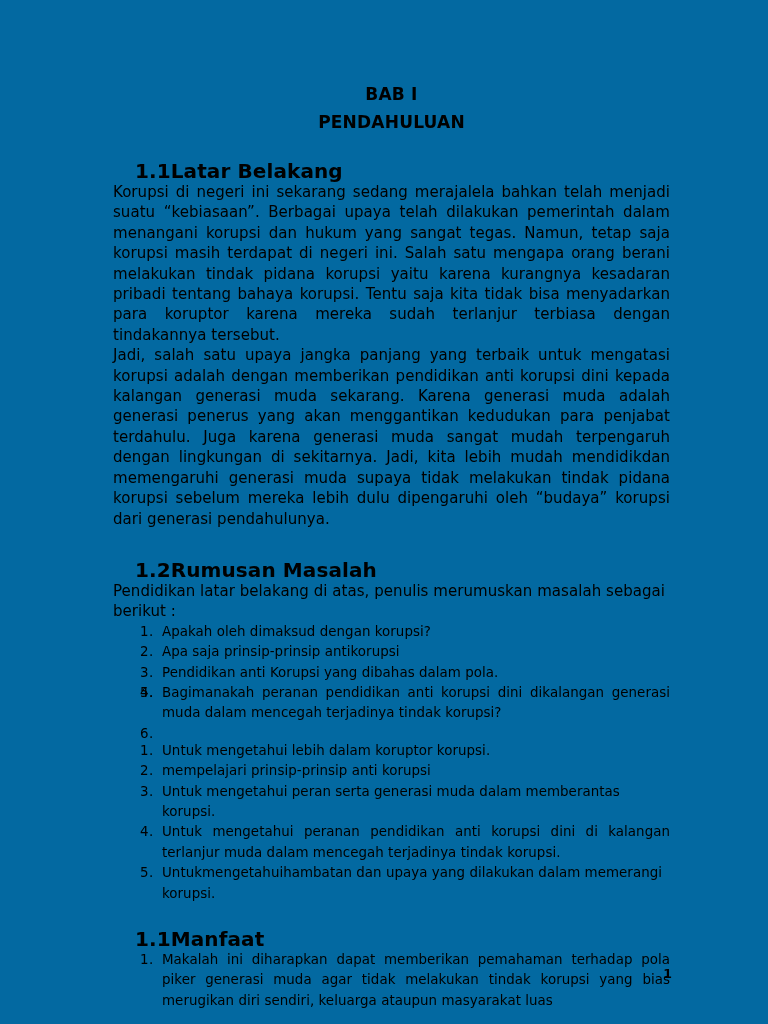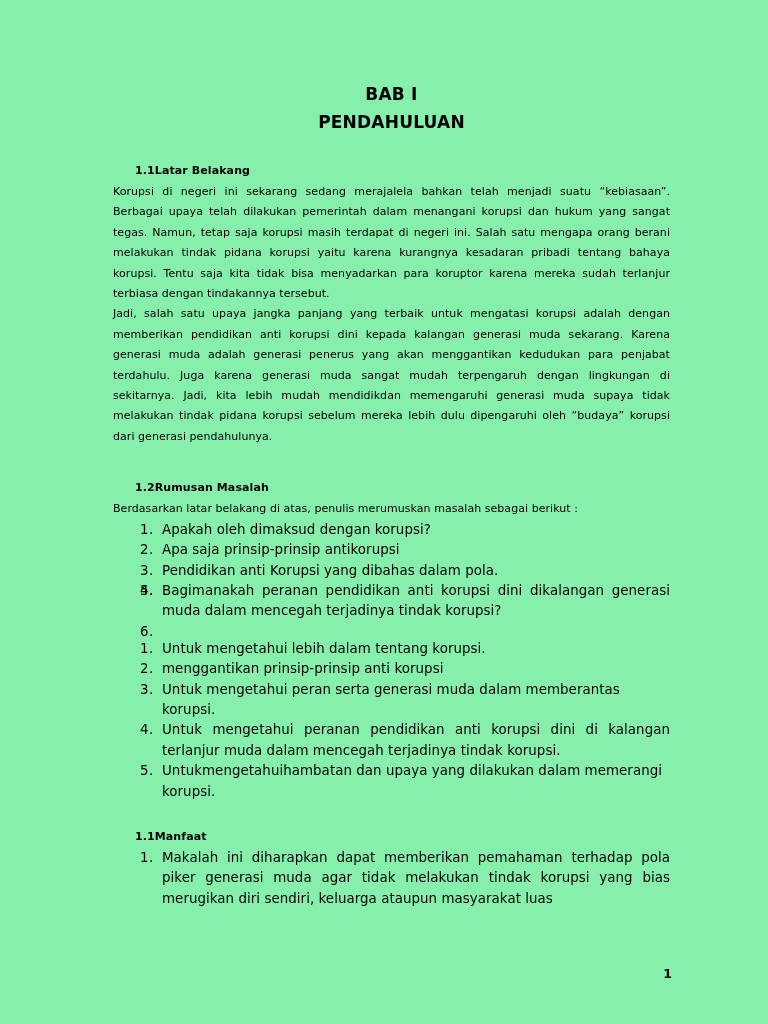--- a/index.html
+++ b/index.html
@@ -9,21 +9,21 @@
     background: #ffffff;
   }
   body {
     font-family: "DejaVu Sans", sans-serif;
     color: #000000;
   }
   .page {
     position: relative;
     width: 768px;
     height: 1024px;
-    background: #86efac;
+    background: #0369a1;
     box-sizing: border-box;
     overflow: hidden;
   }
   .doc-body {
     position: absolute;
     left: 113px;
     top: 80px;
     width: 557px;
   }
   .doc-title {
@@ -32,29 +32,29 @@
     font-size: 17px;
     line-height: 28px;
     letter-spacing: 0.2px;
   }
   .doc-title .line2 {
     display: block;
   }
 
   .heading {
     font-weight: bold;
-    font-size: 11px;
+    font-size: 20px;
     line-height: 22px;
     margin-left: 22px;
     letter-spacing: 0.1px;
     white-space: pre;
   }
 
   .para {
-    font-size: 11px;
+    font-size: 15px;
     line-height: 20.4px;
     text-align: justify;
     text-justify: inter-word;
     margin: 0;
     letter-spacing: 0.05px;
   }
   .para.nojust {
     text-align: left;
   }
 
@@ -110,35 +110,35 @@
 
     <div class="gap-lg"></div>
 
     <div class="heading">1.1Latar Belakang</div>
     <p class="para">Korupsi di negeri ini sekarang sedang merajalela bahkan telah menjadi suatu “kebiasaan”. Berbagai upaya telah dilakukan pemerintah dalam menangani korupsi dan hukum yang sangat tegas. Namun, tetap saja korupsi masih terdapat di negeri ini. Salah satu mengapa orang berani melakukan tindak pidana korupsi yaitu karena kurangnya kesadaran pribadi tentang bahaya korupsi. Tentu saja kita tidak bisa menyadarkan para koruptor karena mereka sudah terlanjur terbiasa dengan tindakannya tersebut.</p>
     <p class="para">Jadi, salah satu upaya jangka panjang yang terbaik untuk mengatasi korupsi adalah dengan memberikan pendidikan anti korupsi dini kepada kalangan generasi muda sekarang. Karena generasi muda adalah generasi penerus yang akan menggantikan kedudukan para penjabat terdahulu. Juga karena generasi muda sangat mudah terpengaruh dengan lingkungan di sekitarnya. Jadi, kita lebih mudah mendidikdan memengaruhi generasi muda supaya tidak melakukan tindak pidana korupsi sebelum mereka lebih dulu dipengaruhi oleh “budaya” korupsi dari generasi pendahulunya.</p>
 
     <div class="gap-xl"></div>
 
     <div class="heading">1.2Rumusan Masalah</div>
-    <p class="para nojust">Berdasarkan latar belakang di atas, penulis merumuskan masalah sebagai berikut :</p>
+    <p class="para nojust">Pendidikan latar belakang di atas, penulis merumuskan masalah sebagai berikut :</p>
     <ol class="numlist">
       <li><span class="num">1.</span><span>Apakah oleh dimaksud dengan korupsi?</span></li>
       <li><span class="num">2.</span><span>Apa saja prinsip-prinsip antikorupsi</span></li>
       <li><span class="num">3.</span><span>Pendidikan anti Korupsi yang dibahas dalam pola.</span></li>
       <li><span class="num">4.</span></li>
       <li><span class="num">5.</span><span>Bagimanakah peranan pendidikan anti korupsi dini dikalangan generasi muda dalam mencegah terjadinya tindak korupsi?</span></li>
       <li><span class="num">6.</span></li>
     </ol>
 
     <div class="gap-md"></div>
 
     <ol class="numlist">
-      <li class="nojust"><span class="num">1.</span><span>Untuk mengetahui lebih dalam tentang korupsi.</span></li>
-      <li class="nojust"><span class="num">2.</span><span>menggantikan prinsip-prinsip anti korupsi</span></li>
+      <li class="nojust"><span class="num">1.</span><span>Untuk mengetahui lebih dalam koruptor korupsi.</span></li>
+      <li class="nojust"><span class="num">2.</span><span>mempelajari prinsip-prinsip anti korupsi</span></li>
       <li class="nojust"><span class="num">3.</span><span>Untuk mengetahui peran serta generasi muda dalam memberantas korupsi.</span></li>
       <li><span class="num">4.</span><span>Untuk mengetahui peranan pendidikan anti korupsi dini di kalangan terlanjur muda dalam mencegah terjadinya tindak korupsi.</span></li>
       <li class="nojust"><span class="num">5.</span><span>Untukmengetahuihambatan dan upaya yang dilakukan dalam memerangi korupsi.</span></li>
     </ol>
 
     <div class="gap-lg"></div>
 
     <div class="heading">1.1Manfaat</div>
     <ol class="numlist">
       <li><span class="num">1.</span><span>Makalah ini diharapkan dapat memberikan pemahaman terhadap pola piker generasi muda agar tidak melakukan tindak korupsi yang bias merugikan diri sendiri, keluarga ataupun masyarakat luas</span></li>

